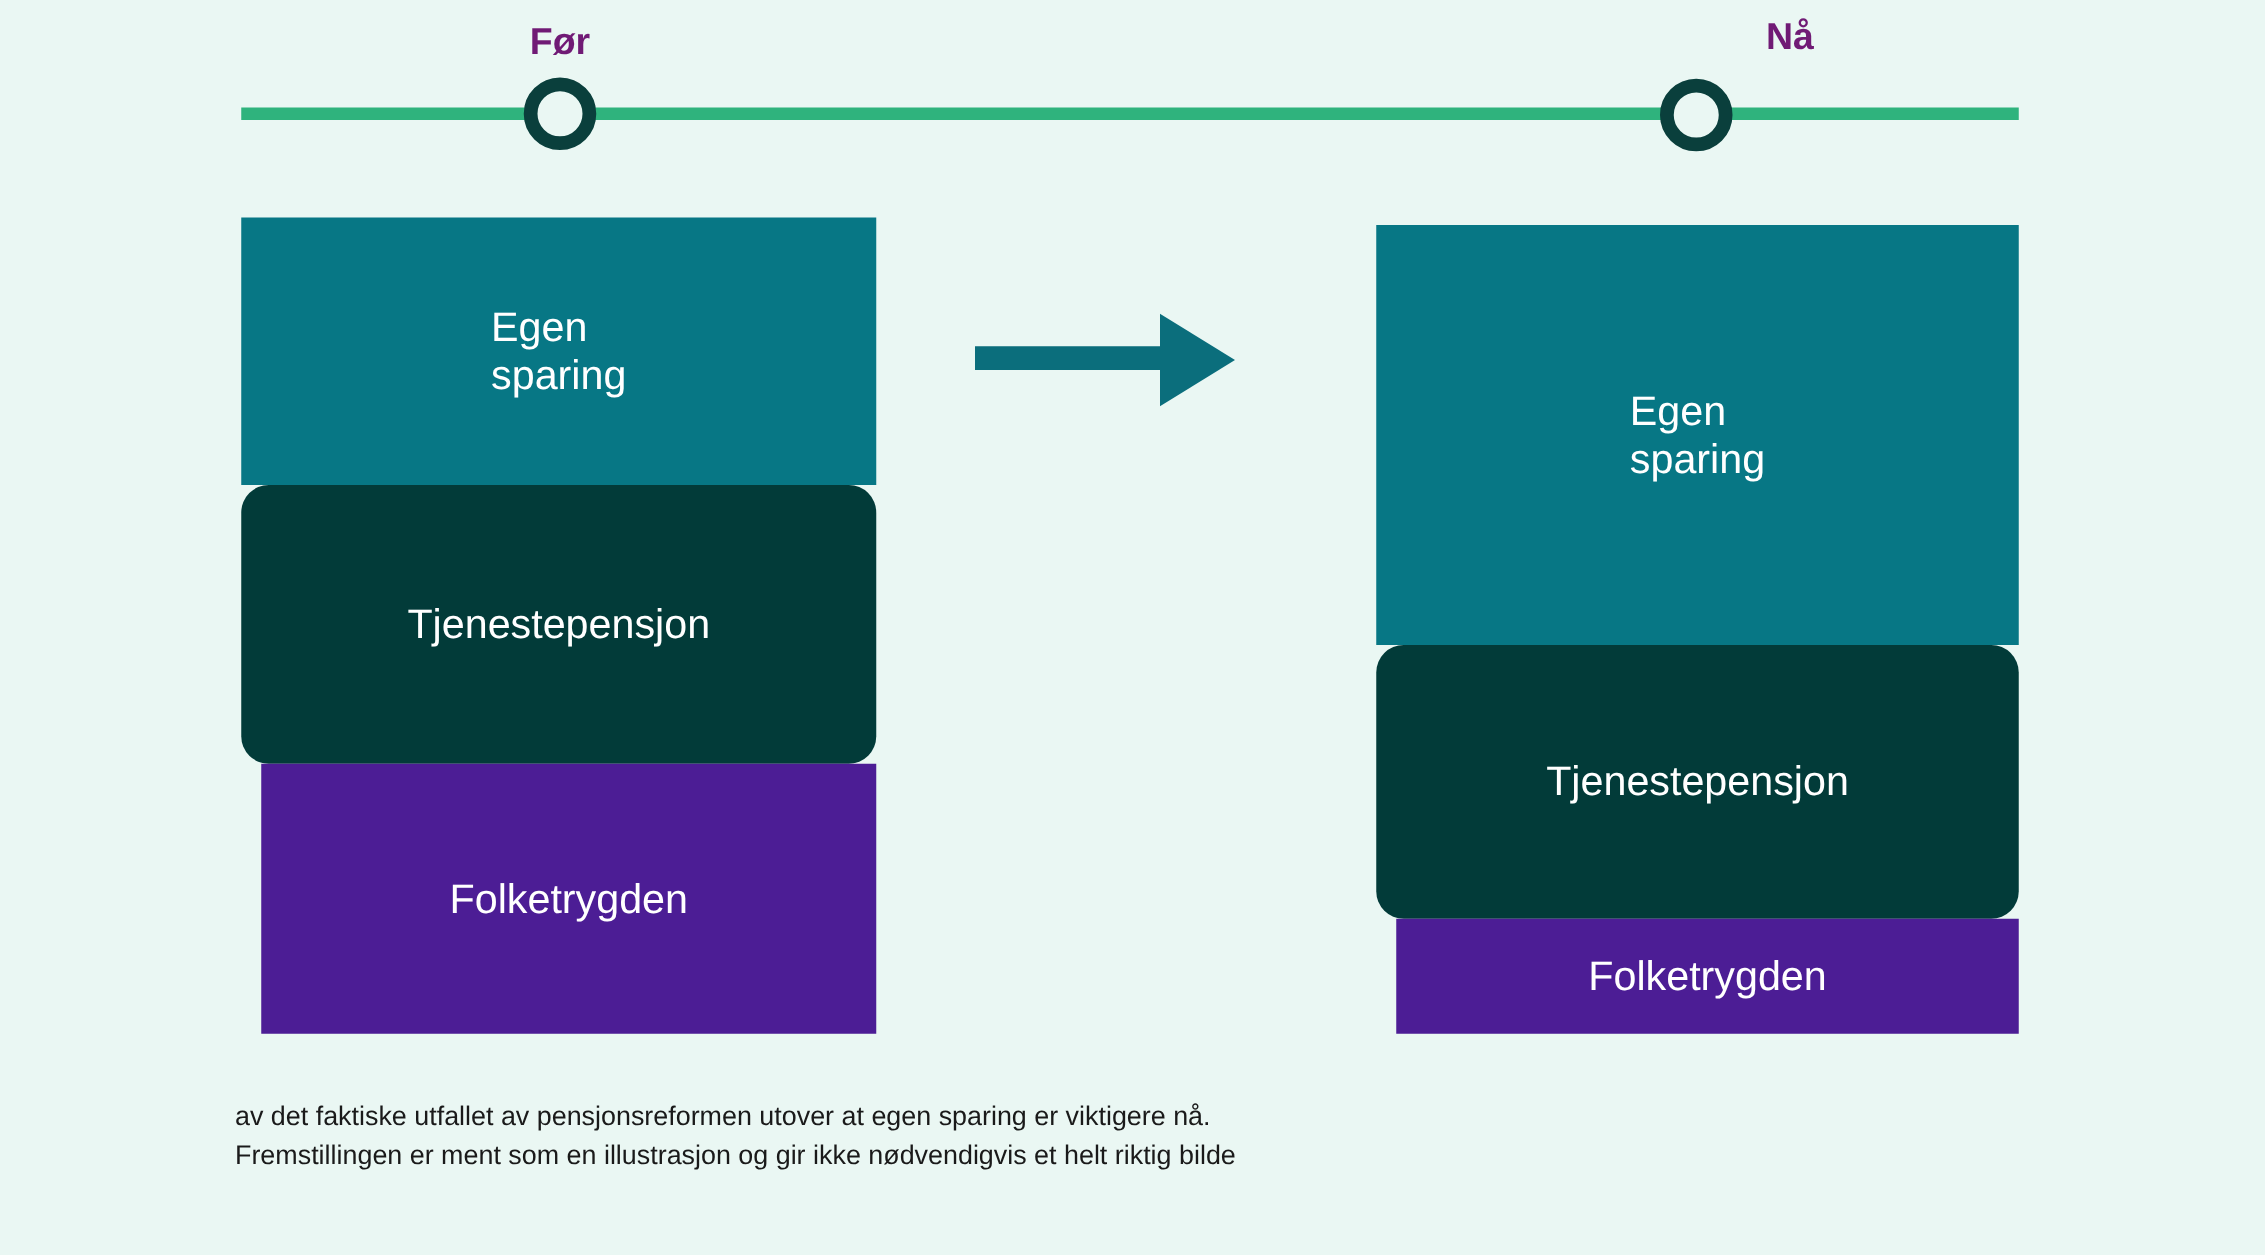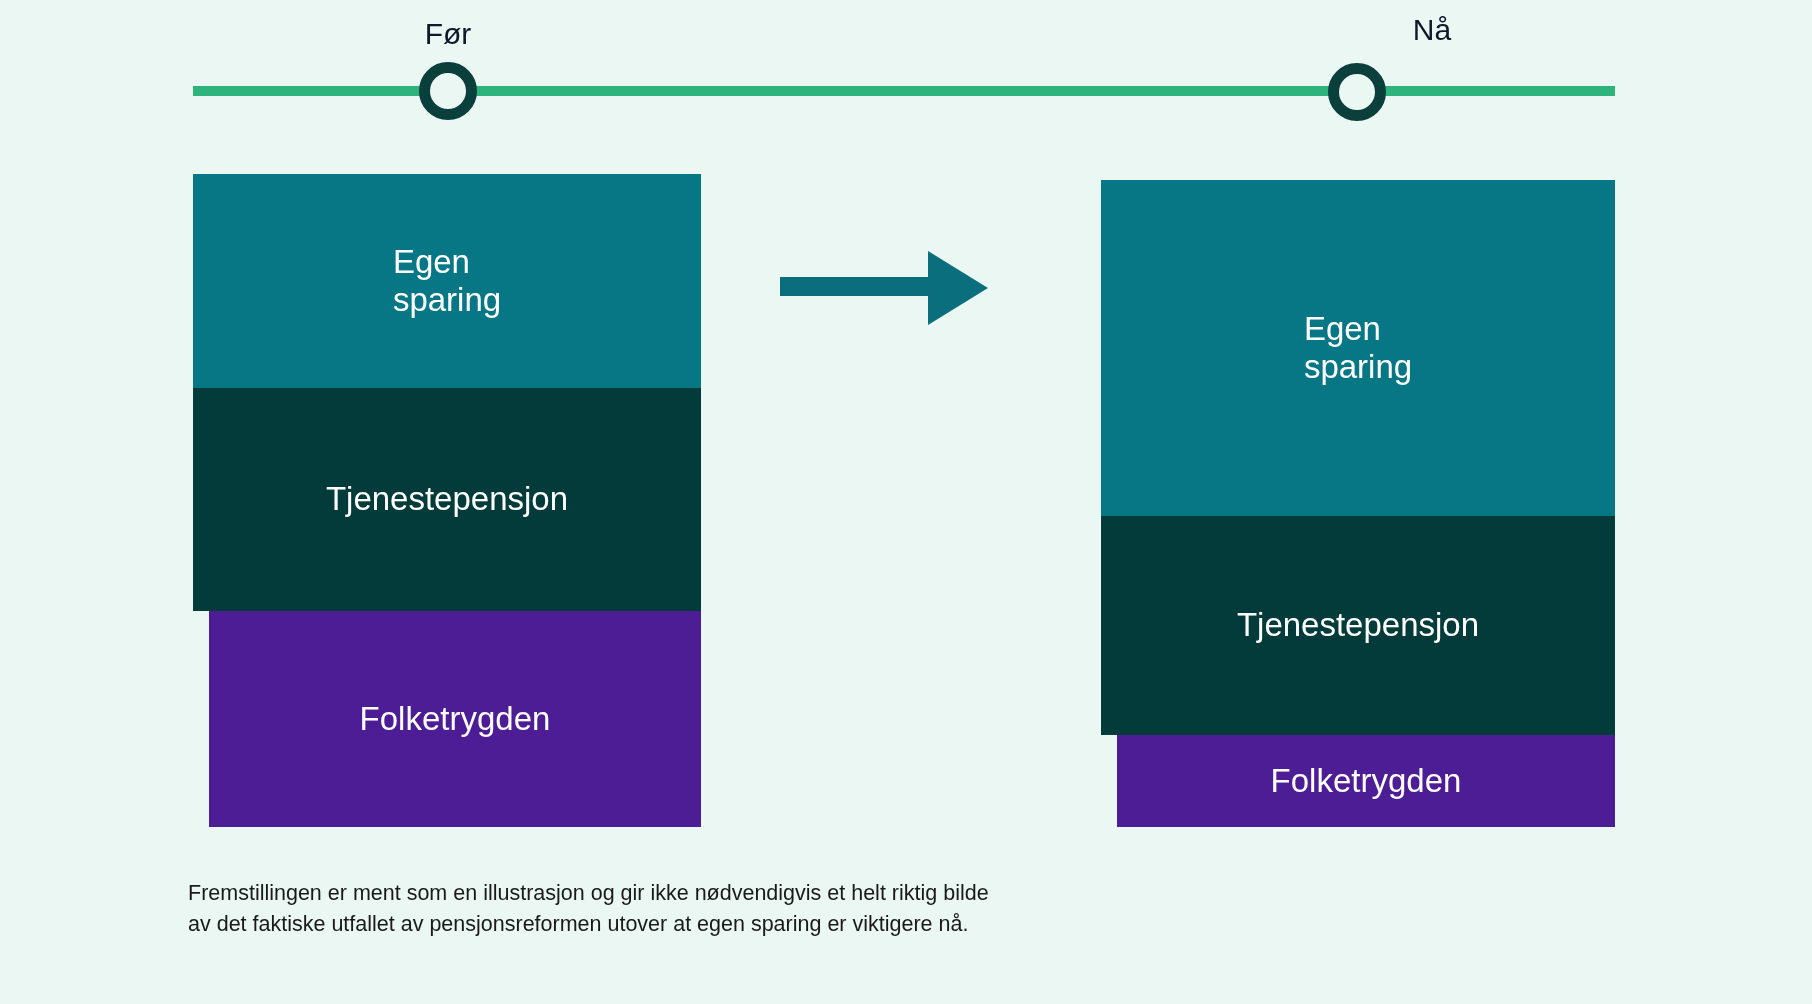--- a/index.html
+++ b/index.html
@@ -36,24 +36,24 @@
     border: 11px solid #0a3f3c;
     background: #eaf7f3;
     box-sizing: border-box;
   }
   #marker-before { left: 419px; top: 62px; }
   #marker-now    { left: 1328px; top: 63px; }
 
   .timeline-label {
     position: absolute;
     font-size: 30px;
-    color: #0f172a;
+    color: #701a75;
     white-space: nowrap;
     text-align: center;
-    font-weight: 400;
+    font-weight: 700;
   }
   #label-before { left: 368px; top: 17px; width: 160px; }
   #label-now    { left: 1352px; top: 13px; width: 160px; }
 
   
   .bar {
     position: absolute;
     display: flex;
     flex-direction: column;
   }
@@ -64,21 +64,21 @@
     display: flex;
     align-items: center;
     justify-content: center;
     color: #ffffff;
     font-size: 33px;
     line-height: 1.16;
     font-weight: 400;
     box-sizing: border-box;
   }
   .seg-egen   { background: #077785; }
-  .seg-tjen   { background: #023b39; }
+  .seg-tjen   { background: #023b39; border-radius: 22px; }
   .seg-folke  { background: #4c1d95; margin-left: 16px; }
 
   
   #bar-before .seg-egen  { height: 214px; }
   #bar-before .seg-tjen  { height: 223px; }
   #bar-before .seg-folke { height: 216px; }
 
   
   #bar-now .seg-egen  { height: 336px; }
   #bar-now .seg-tjen  { height: 219px; }
@@ -160,17 +160,17 @@
       </span>
     </div>
     <div class="segment seg-folke">
       <span>
         <span class="seg-label">Folketrygden</span>
       </span>
     </div>
   </div>
 
   <div id="caption">
+    <span class="cap-line">av det faktiske utfallet av pensjonsreformen utover at egen sparing er viktigere nå.</span>
     <span class="cap-line">Fremstillingen er ment som en illustrasjon og gir ikke nødvendigvis et helt riktig bilde</span>
-    <span class="cap-line">av det faktiske utfallet av pensjonsreformen utover at egen sparing er viktigere nå.</span>
   </div>
 
 </div>
 
 </body></html>

